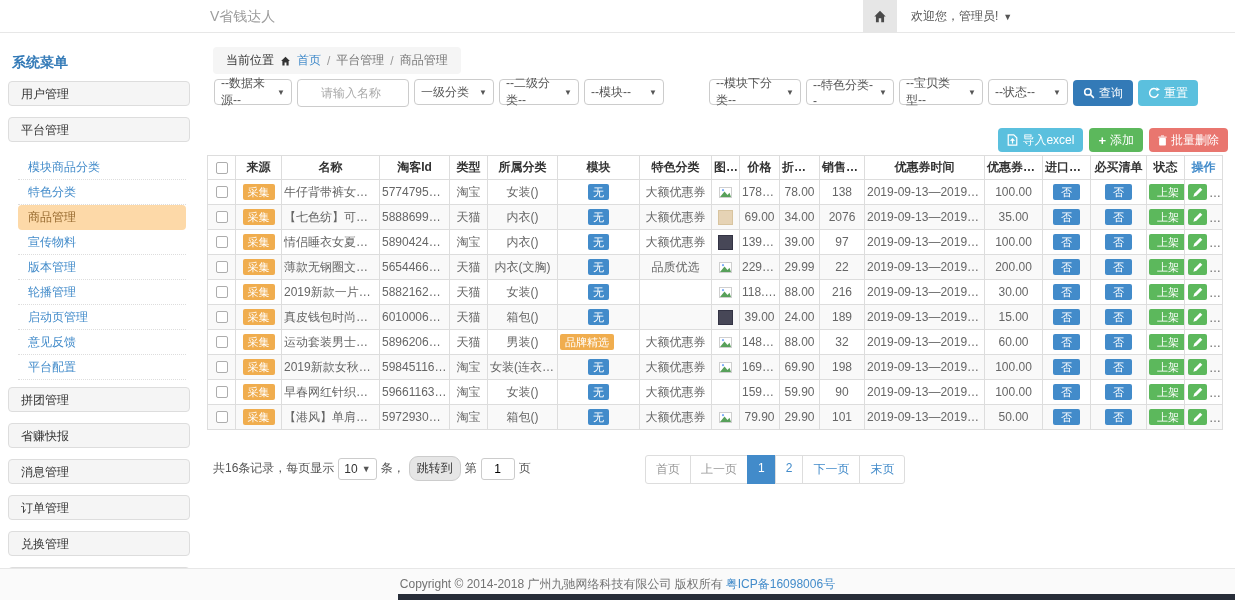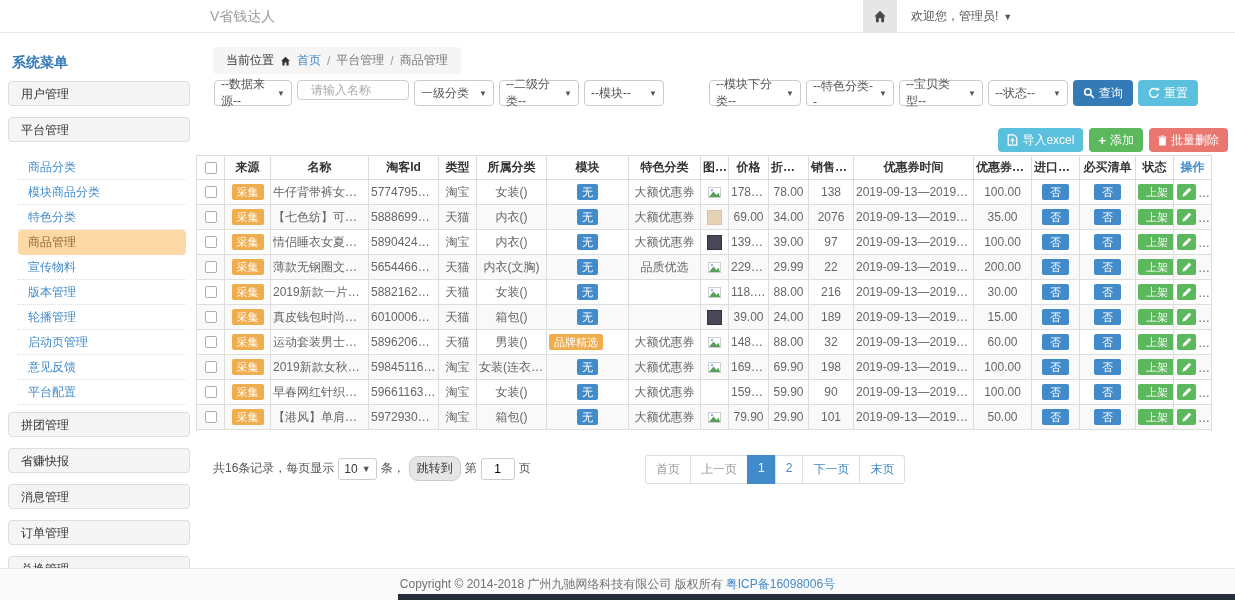--- a/index.html
+++ b/index.html
@@ -32,37 +32,37 @@
                 display:inline-flex; align-items:center; gap:6px; padding:0 13px; color:#333; }
   .breadcrumb .bc-link { color:#428bca; text-decoration:none; cursor:pointer; }
   .breadcrumb .sep { color:#999; }
   .breadcrumb .bc-dim { color:#777; }
 
   
   .filters { position:absolute; left:214px; top:80px; height:26px; display:flex; align-items:center; gap:5px; }
   .fselect { display:inline-flex; align-items:center; justify-content:space-between; height:26px; border:1px solid #ccc;
              border-radius:4px; background:#fff; padding:0 6px; color:#555; cursor:pointer; flex:none; }
   .scaret { font-size:8px; color:#555; margin-left:4px; }
-  .ftext { height:20px; border:1px solid #ccc; border-radius:4px; padding:0 13px; font-size:12px; color:#333;
+  .ftext { height:28px; border:1px solid #ccc; border-radius:4px; padding:0 23px; font-size:12px; color:#333;
            font-family:inherit; flex:none; }
   .ftext::placeholder { color:#aaa; }
   .btn { display:inline-flex; align-items:center; gap:4px; height:26px; padding:0 10px; border:none; border-radius:4px;
          color:#fff; font-size:12px; cursor:pointer; font-family:inherit; flex:none; }
   .btn-primary { background:#337ab7; }
   .btn-info { background:#5bc0de; }
   .btn-success { background:#5cb85c; }
   .btn-danger-soft { background:#e9766f; }
   .btn-sm { height:24px; padding:0 9px; }
   .plus-glyph { font-size:13px; font-weight:bold; line-height:1; }
 
   
   .toolbar { position:absolute; left:213px; top:128px; width:1015px; display:flex; justify-content:flex-end; gap:6px; }
 
   
-  .tablewrap { position:absolute; left:196px; top:155px; }
+  .tablewrap { position:absolute; left:207px; top:155px; }
   table { border-collapse:collapse; table-layout:fixed; width:1015px; background:#fff; }
   th, td { border:1px solid #ddd; font-size:12px; text-align:center; padding:3px 2px; overflow:hidden;
            white-space:nowrap; text-overflow:ellipsis; color:#666; height:25px; }
   th { font-weight:bold; color:#333; height:24px; }
   th.col-actions { color:#428bca; }
   tbody tr:nth-child(even) { background:#f9f9f9; }
   .badge { display:inline-block; padding:2px 5px; border-radius:2px; color:#fff; font-size:11px; line-height:12px; }
   .b-orange { background:#f0ad4e; }
   .b-blue { background:#428bca; }
   .b-green { background:#5cb85c; }
@@ -116,21 +116,20 @@
       </div>
     </div>
   </header>
 
   <aside class="sidebar">
     <div class="side-title">系统菜单</div>
     <div id="side-menu">
         <div class="side-group">用户管理</div>
         <div class="side-group">平台管理</div>
         <div class="side-sub">
-          <div class="side-item">商品分类</div>
           <div class="side-item">模块商品分类</div>
           <div class="side-item">特色分类</div>
           <div class="side-item active">商品管理</div>
           <div class="side-item">宣传物料</div>
           <div class="side-item">版本管理</div>
           <div class="side-item">轮播管理</div>
           <div class="side-item">启动页管理</div>
           <div class="side-item">意见反馈</div>
           <div class="side-item">平台配置</div>
         </div>

